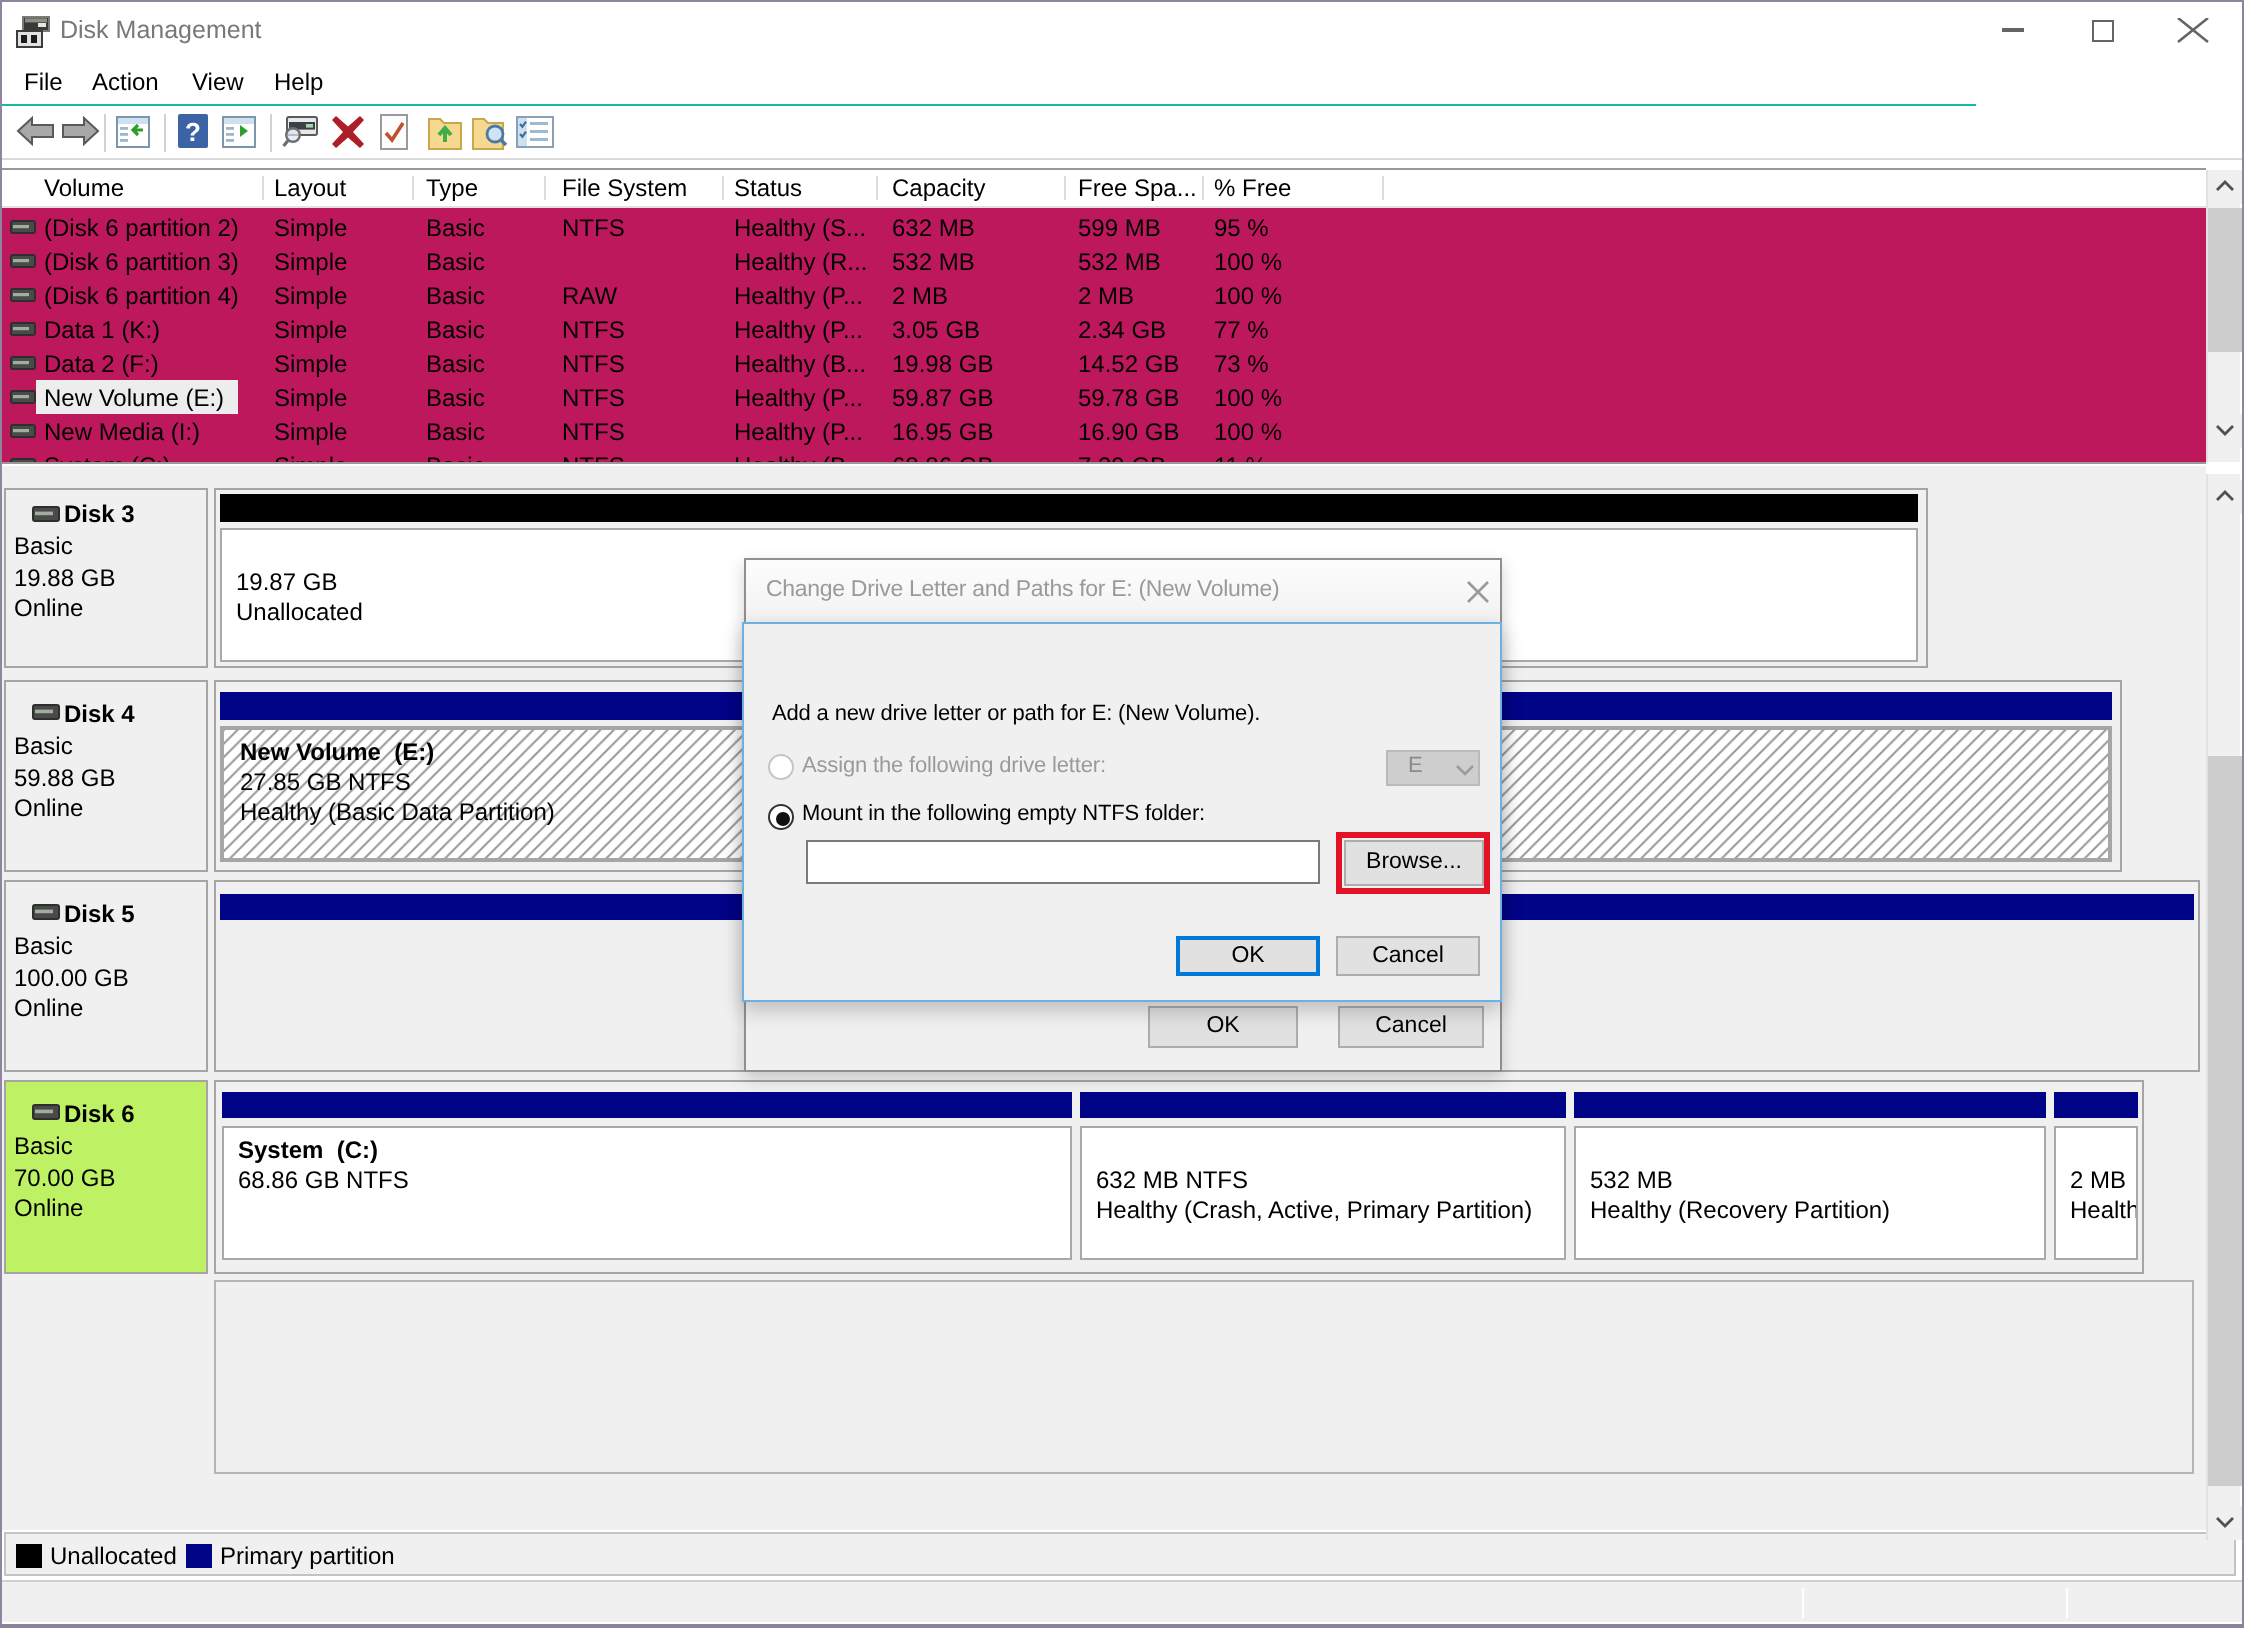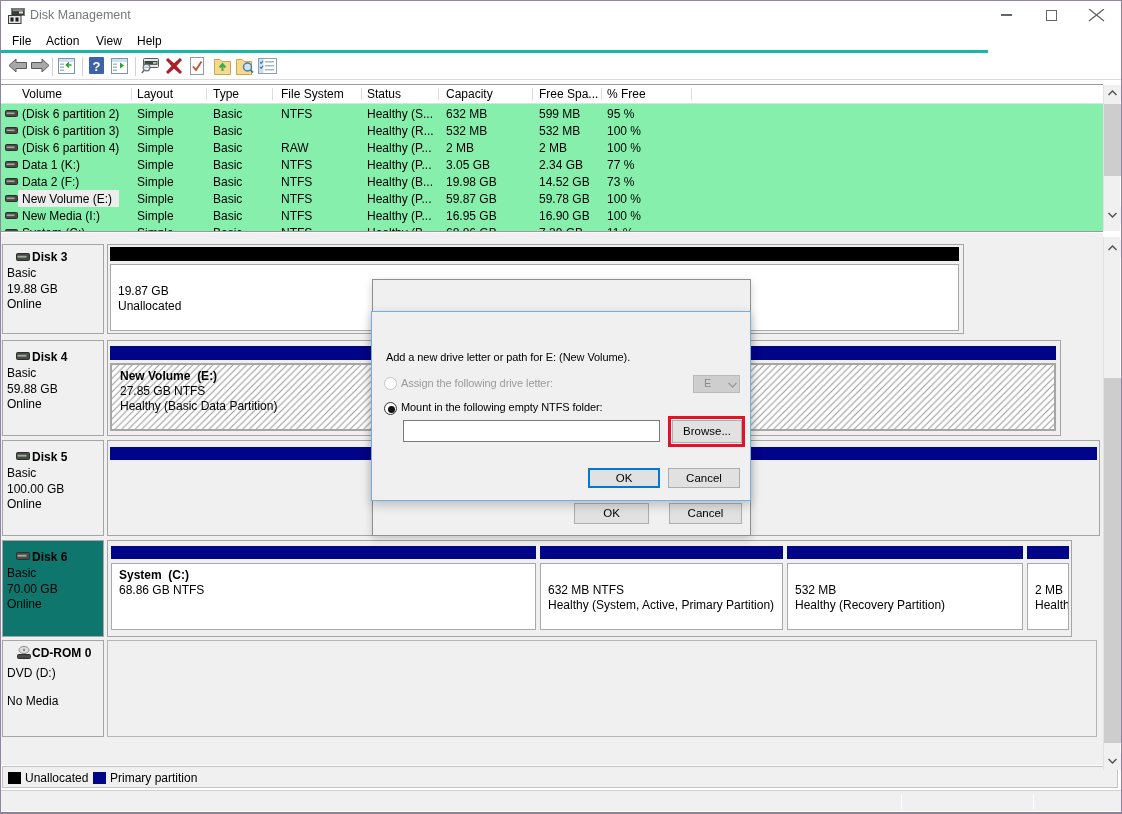--- a/index.html
+++ b/index.html
@@ -29,21 +29,21 @@
     <rect x="7.5" y="10.5" width="3" height="4" fill="#1c1c1c"></rect>
   </svg>
   <div class="r" style="left:30px;top:8px;font-size:12.5px;color:#787878">Disk Management</div>
   <div class="r" style="left:1001px;top:14px;width:11px;height:1.5px;background:#656565"></div>
   <div class="r" style="left:1046px;top:10px;width:11px;height:11px;border:1.2px solid #656565"></div>
   <svg class="r" style="left:1088px;top:9px" width="17" height="13" viewBox="0 0 17 13">
     <path d="M1 0 L16 12 M16 0 L1 12" stroke="#656565" stroke-width="1.3"></path>
   </svg>
 </div>
 
-<div class="r" style="left:0;top:30px;width:988px;height:23px;background:#fff;border-bottom:3px solid #14b8a6">
+<div class="r" style="left:0;top:30px;width:988px;height:23px;background:#fff;border-bottom:1px solid #14b8a6">
   <div class="r" style="left:12px;top:4px">File</div>
   <div class="r" style="left:46px;top:4px">Action</div>
   <div class="r" style="left:96px;top:4px">View</div>
   <div class="r" style="left:137px;top:4px">Help</div>
 </div>
 
 <div class="r" style="left:0;top:53px;width:1122px;height:27px;background:#fff;border-bottom:1px solid #dadada">
   <svg class="r" style="left:8px;top:5px" width="20" height="15" viewBox="0 0 20 15">
     <path d="M8 1 L8 4.5 H18.5 V10.5 H8 V14 L1 7.5 Z" fill="#a8a8a8" stroke="#5a5a5a" stroke-width="1"></path>
   </svg>
@@ -100,21 +100,21 @@
     <rect x="0.5" y="0.5" width="18" height="15" fill="#fff" stroke="#8aa0b4"></rect>
     <rect x="1" y="1" width="4.5" height="14" fill="#cfe0ee"></rect>
     <path d="M2 4 L3.2 5.4 L5 2.8" stroke="#3a6ea5" stroke-width="1.1" fill="none"></path>
     <path d="M2 9 L3.2 10.4 L5 7.8" stroke="#3a6ea5" stroke-width="1.1" fill="none"></path>
     <rect x="7" y="3" width="9" height="1.5" fill="#9fb9cf"></rect>
     <rect x="7" y="7" width="9" height="1.5" fill="#9fb9cf"></rect>
     <rect x="7" y="11" width="9" height="1.5" fill="#9fb9cf"></rect>
   </svg>
 </div>
 
-<div id="listpane" class="r" style="left:0;top:84px;width:1103px;height:148px;background:#86efac;border-top:1px solid #999;border-bottom:1px solid #999;overflow:hidden">
+<div id="listpane" class="r" style="left:0;top:84px;width:1103px;height:148px;background:#be185d;border-top:1px solid #999;border-bottom:1px solid #999;overflow:hidden">
   <div class="r" style="left:0;top:0;width:1103px;height:19px;background:#fff;border-bottom:1px solid #e0e0e0">
     <div class="r" style="left:22px;top:2px">Volume</div>
     <div class="r" style="left:137px;top:2px">Layout</div>
     <div class="r" style="left:213px;top:2px">Type</div>
     <div class="r" style="left:281px;top:2px">File System</div>
     <div class="r" style="left:367px;top:2px">Status</div>
     <div class="r" style="left:446px;top:2px">Capacity</div>
     <div class="r" style="left:539px;top:2px">Free Spa...</div>
     <div class="r" style="left:607px;top:2px">% Free</div>
     <div class="hdrline" style="left:131px"></div>
@@ -292,61 +292,51 @@
         <rect x="1.5" y="2.8" width="9" height="1.8" fill="#9fae9f"></rect>
       </svg>
     <div class="r b" style="left:29px;top:9px">Disk 5</div>
     <div class="r" style="left:4px;top:25px">Basic</div>
     <div class="r" style="left:4px;top:41px">100.00 GB</div>
     <div class="r" style="left:4px;top:56px">Online</div>
   </div>
   <div class="r" style="left:107px;top:203px;width:993px;height:96px;background:#f0f0f0;border:1px solid #a5a5a5">
     <div class="r navy" style="left:2px;top:6px;width:987px;height:13px"></div>
   </div>
-  <div class="r" style="left:2px;top:303px;width:102px;height:97px;background:#0f766e;border:1px solid #a5a5a5">
+  <div class="r" style="left:2px;top:303px;width:102px;height:97px;background:#bef264;border:1px solid #a5a5a5">
     <svg class="r" style="left:13px;top:11px" width="14" height="9" viewBox="0 0 14 9">
         <rect x="0.5" y="0.5" width="13" height="7" rx="1" fill="#4a4a48" stroke="#2e2e2e"></rect>
         <rect x="1.5" y="2.8" width="9" height="1.8" fill="#9fae9f"></rect>
       </svg>
     <div class="r b" style="left:29px;top:9px">Disk 6</div>
     <div class="r" style="left:4px;top:25px">Basic</div>
     <div class="r" style="left:4px;top:41px">70.00 GB</div>
     <div class="r" style="left:4px;top:56px">Online</div>
   </div>
   <div class="r" style="left:107px;top:303px;width:965px;height:97px;background:#f0f0f0;border:1px solid #a5a5a5">
     <div class="r navy" style="left:3px;top:5px;width:425px;height:13px"></div>
     <div class="r pbox" style="left:3px;top:22px;width:425px;height:67px;overflow:hidden">
       <div class="r b" style="left:7px;top:4px;white-space:nowrap">System&nbsp; (C:)</div>
       <div class="r" style="left:7px;top:19px;white-space:nowrap">68.86 GB NTFS</div>
     </div>
     <div class="r navy" style="left:432px;top:5px;width:243px;height:13px"></div>
     <div class="r pbox" style="left:432px;top:22px;width:243px;height:67px;overflow:hidden">
       <div class="r" style="left:7px;top:19px;white-space:nowrap">632 MB NTFS</div>
-      <div class="r" style="left:7px;top:34px;white-space:nowrap">Healthy (System, Active, Primary Partition)</div>
+      <div class="r" style="left:7px;top:34px;white-space:nowrap">Healthy (Crash, Active, Primary Partition)</div>
     </div>
     <div class="r navy" style="left:679px;top:5px;width:236px;height:13px"></div>
     <div class="r pbox" style="left:679px;top:22px;width:236px;height:67px;overflow:hidden">
       <div class="r" style="left:7px;top:19px;white-space:nowrap">532 MB</div>
       <div class="r" style="left:7px;top:34px;white-space:nowrap">Healthy (Recovery Partition)</div>
     </div>
     <div class="r navy" style="left:919px;top:5px;width:42px;height:13px"></div>
     <div class="r pbox" style="left:919px;top:22px;width:42px;height:67px;overflow:hidden">
       <div class="r" style="left:7px;top:19px;white-space:nowrap">2 MB</div>
       <div class="r" style="left:7px;top:34px;white-space:nowrap">Healthy (Recovery Partition)</div>
     </div>
-  </div>
-  <div class="r" style="left:2px;top:403px;width:102px;height:97px;background:#f0f0f0;border:1px solid #a5a5a5">
-    <svg class="r" style="left:14px;top:5px" width="14" height="13" viewBox="0 0 14 13">
-        <ellipse cx="7" cy="4" rx="5" ry="3.6" fill="#dcdcdc" stroke="#8a8a8a"></ellipse>
-        <circle cx="7" cy="4" r="1.2" fill="#8a8a8a"></circle>
-        <rect x="0.5" y="8.5" width="13" height="4" rx="1" fill="#4a4a48" stroke="#2e2e2e"></rect>
-      </svg>
-    <div class="r b" style="left:29px;top:5px">CD-ROM 0</div>
-    <div class="r" style="left:4px;top:25px">DVD (D:)</div>
-    <div class="r" style="left:4px;top:53px">No Media</div>
   </div>
   <div class="r" style="left:107px;top:403px;width:990px;height:97px;background:#f0f0f0;border:1px solid #b5b5b5"></div>
 </div>
 
 <div id="legend" class="r" style="left:2px;top:766px;width:1116px;height:22px;background:#f0f0f0;border:1px solid #c3c3c3">
   <div class="r" style="left:5px;top:5px;width:13px;height:12px;background:#000"></div>
   <div class="r" style="left:22px;top:4px">Unallocated</div>
   <div class="r navy" style="left:90px;top:5px;width:13px;height:12px"></div>
   <div class="r" style="left:107px;top:4px">Primary partition</div>
 </div>
@@ -372,20 +362,26 @@
       </svg></div>
   <div class="thumb" style="top:141px;height:365px"></div>
   <div class="sbbtn" style="top:516px"><svg width="9" height="6" viewBox="0 0 9 6" style="margin-top:5px">
         <path d="M0.5 1 L4.5 5 L8.5 1" fill="none" stroke="#505050" stroke-width="1.4"></path>
       </svg></div>
 </div>
 
 <div id="dialogs" style="font-size:11px;letter-spacing:-0.08px">
 
   <div class="r" style="left:372px;top:279px;width:379px;height:257px;background:#f0f0f0;border:1px solid #8f8f8f;box-shadow:0 3px 8px rgba(0,0,0,0.18)">
+    <div class="r" style="left:0;top:0;width:377px;height:31px;background:linear-gradient(#fdfdfd,#f2f2f2)">
+      <div class="r" style="left:10px;top:9px;font-size:11.5px;letter-spacing:-0.15px;color:#9a9a9a;white-space:nowrap">Change Drive Letter and Paths for E: (New Volume)</div>
+      <svg class="r" style="left:360px;top:10px" width="12" height="12" viewBox="0 0 12 12">
+          <path d="M1 1 L11 11 M11 1 L1 11" stroke="#9a9a9a" stroke-width="1.3"></path>
+        </svg>
+    </div>
     <div class="btn" style="left:201px;top:223px;width:75px;height:21px;line-height:19px">OK</div>
     <div class="btn" style="left:296px;top:223px;width:73px;height:21px;line-height:19px">Cancel</div>
   </div>
 
   <div class="r" style="left:371px;top:311px;width:380px;height:190px;background:#f0f0f0;border:1.5px solid #6cb1e2;box-shadow:0 4px 10px rgba(0,0,0,0.22)">
     <div class="r" style="left:14px;top:39px;white-space:nowrap">Add a new drive letter or path for E: (New Volume).</div>
     <div class="r" style="left:12px;top:65px;width:13px;height:13px;border:1px solid #c5c5c5;border-radius:50%;background:#fff"></div>
     <div class="r g" style="left:29px;top:65px;white-space:nowrap">Assign the following drive letter:</div>
     <div class="r" style="left:321px;top:63px;width:47px;height:18px;background:#cecece;border:1px solid #bababa">
       <div class="r" style="left:10px;top:1px;color:#8a8a8a">E</div>

